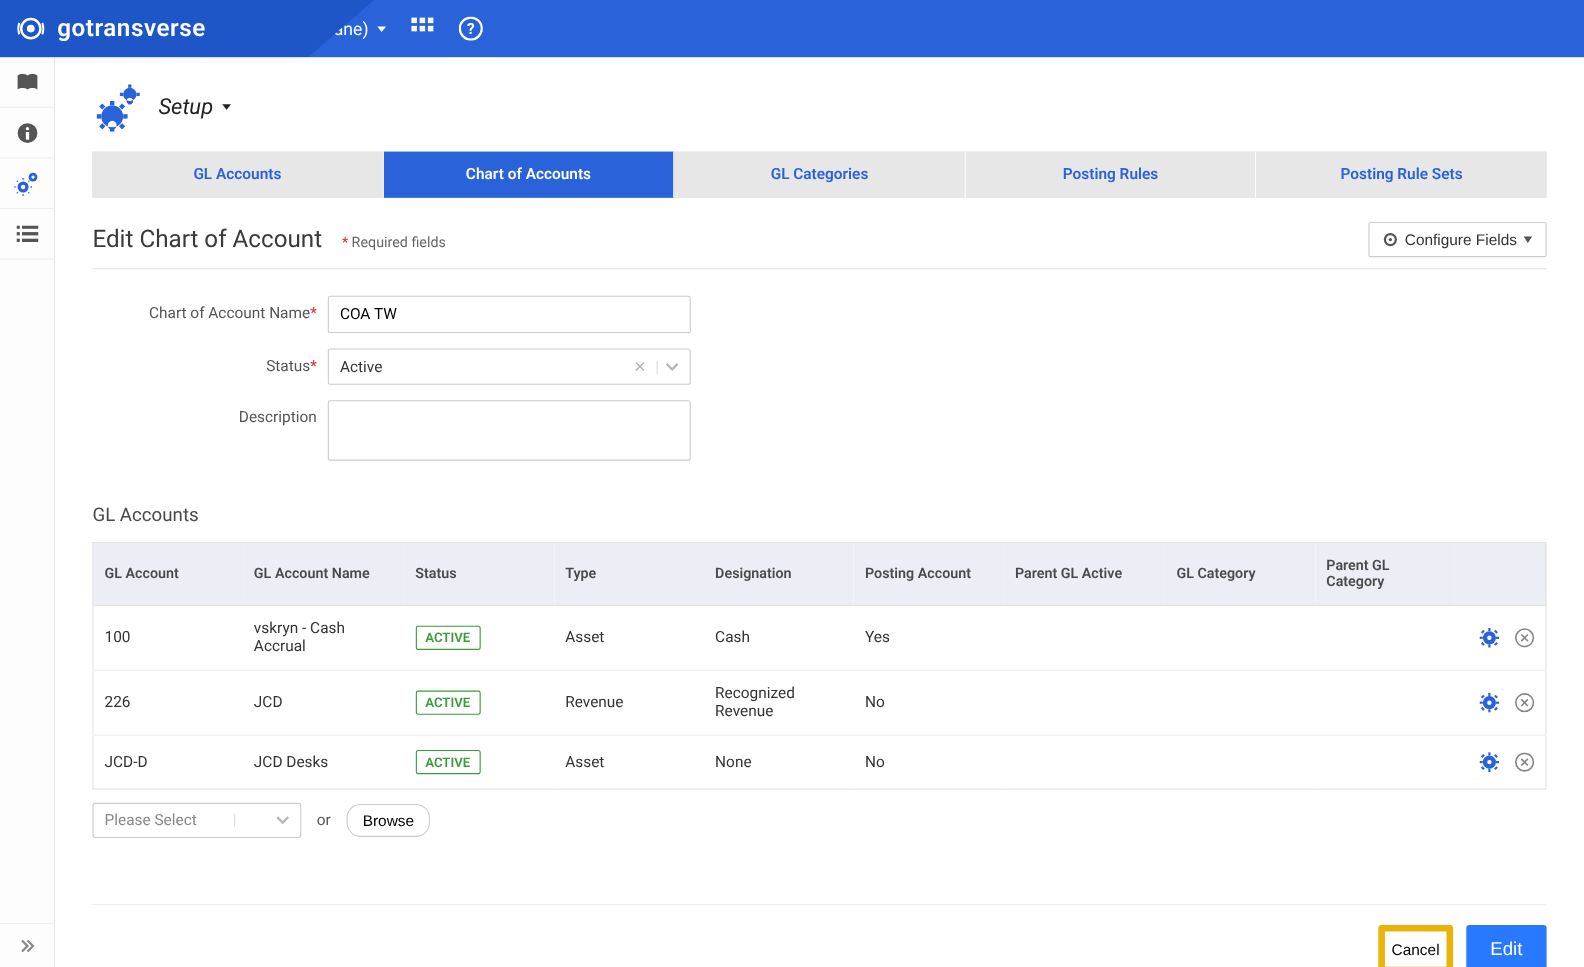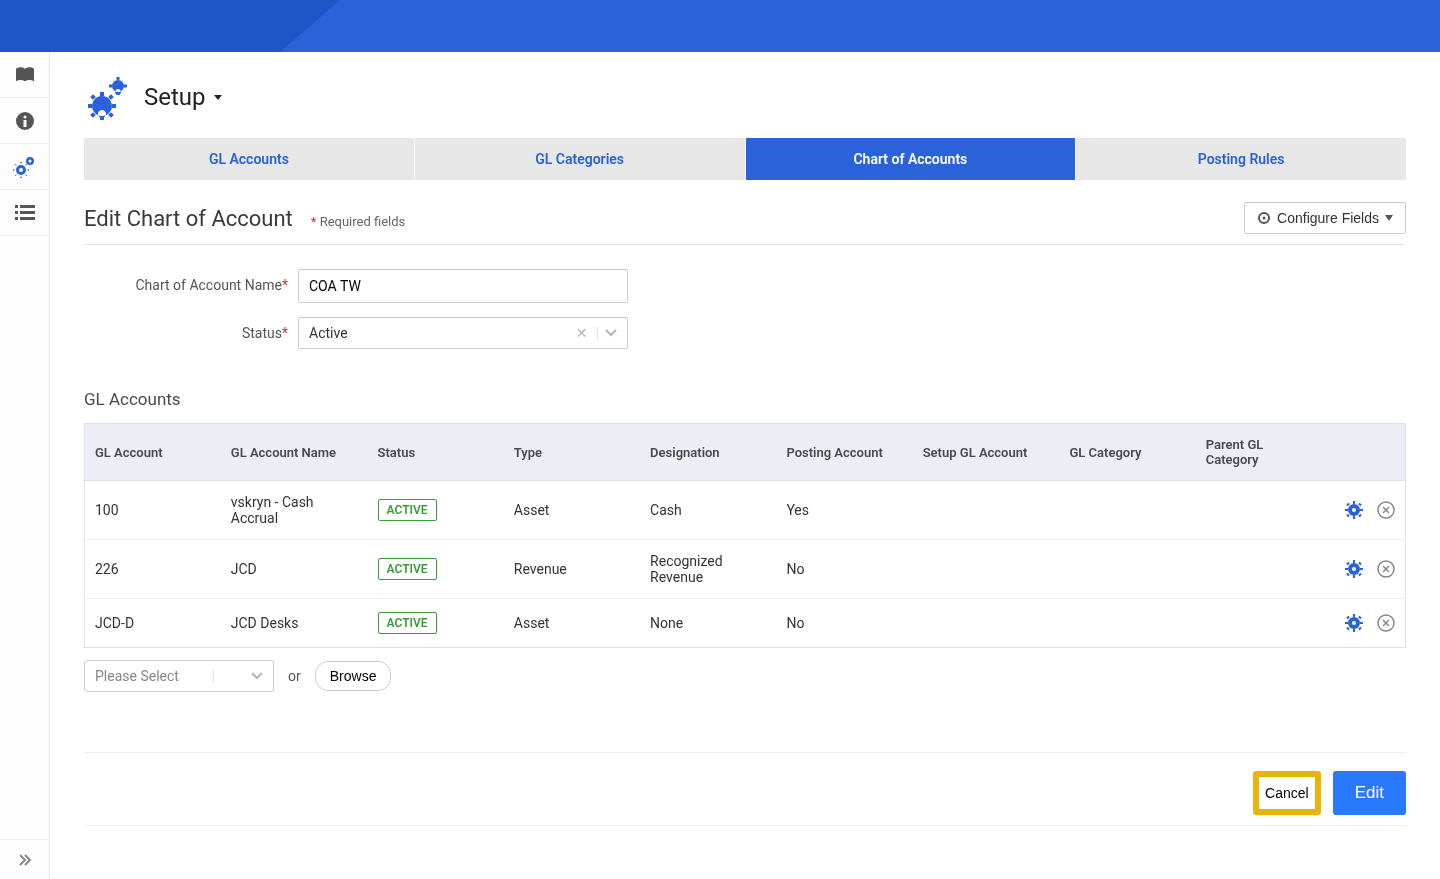--- a/index.html
+++ b/index.html
@@ -25,21 +25,21 @@
 .sidebar-item { width: 50px; height: 46px; display: flex; align-items: center; justify-content: center; cursor: pointer; border-bottom: 1px solid #eee; color: #555; }
 .sidebar-item.active { color: #2962d9; }
 .sidebar-spacer { flex: 1; }
 .sidebar-collapse { width: 50px; height: 40px; display: flex; align-items: center; justify-content: center; cursor: pointer; color: #888; border-top: 1px solid #eee; }
 
 .content { flex: 1; padding: 22px 34px; overflow: auto; }
 
 
 .page-title-row { display: flex; align-items: center; gap: 14px; margin-bottom: 18px; }
 .gears-icon { color: #2962d9; }
-.page-title { font-size: 24px; font-weight: 400; color: #222; display: flex; align-items: center; cursor: pointer; gap: 4px;}
+.page-title { font-size: 20px; font-weight: 400; color: #222; display: flex; align-items: center; cursor: pointer; gap: 4px; font-style: italic;}
 
 
 .tabs { display: flex; background: #e7e7e7; margin-bottom: 22px; }
 .tab { flex: 1; text-align: center; padding: 13px 8px; font-size: 14px; font-weight: 600; color: #2962d9; cursor: pointer; background: #e7e7e7; border-right: 1px solid #fff; }
 .tab:last-child { border-right: none; }
 .tab.active { background: #2962d9; color: #fff; }
 
 
 .section-header { display: flex; align-items: center; justify-content: space-between; border-bottom: 1px solid #e6e6e6; padding-bottom: 10px; margin-bottom: 24px; }
 .section-title-group { display: flex; align-items: baseline; gap: 18px; }
@@ -87,20 +87,33 @@
 .btn-primary { border: none; background: #2979ff; color: #ffffff; padding: 8px 22px; font-size: 17px; cursor: pointer; border-radius: 3px; font-weight: 500; }
 
 svg { display: block; }
 .caret-down::after { content: ''; display: inline-block; width: 0; height: 0; border-left: 4px solid transparent; border-right: 4px solid transparent; border-top: 5px solid currentColor; margin-left: 4px; vertical-align: middle; }
 </style>
 </head>
 <body>
 
 <div class="header">
   <div class="header-left-bg"></div>
+  <div class="header-left">
+    <div class="logo-wrap">
+      <span>
+        <svg class="logo-icon" viewBox="0 0 32 32">
+            <circle cx="16" cy="16" r="10" fill="none" stroke="#fff" stroke-width="2.5"></circle>
+            <circle cx="16" cy="16" r="4" fill="#fff"></circle>
+            <path d="M4 10 Q2 16 4 22" fill="none" stroke="#fff" stroke-width="2"></path>
+            <path d="M28 10 Q30 16 28 22" fill="none" stroke="#fff" stroke-width="2"></path>
+          </svg>
+      </span>
+      <span class="logo-text">gotransverse</span>
+    </div>
+  </div>
   <div class="header-right">
     <span class="user-name caret-down">Daisy Deane (Deane)</span>
     <span class="apps-icon">
       <svg width="22" height="22" viewBox="0 0 22 22">
           <rect x="1" y="1" width="5" height="5" fill="#fff"></rect>
           <rect x="8.5" y="1" width="5" height="5" fill="#fff"></rect>
           <rect x="16" y="1" width="5" height="5" fill="#fff"></rect>
           <rect x="1" y="8.5" width="5" height="5" fill="#fff"></rect>
           <rect x="8.5" y="8.5" width="5" height="5" fill="#fff"></rect>
           <rect x="16" y="8.5" width="5" height="5" fill="#fff"></rect>
@@ -187,23 +200,24 @@
                 <rect x="6" y="-1.5" width="3" height="3"></rect>
               </g>
             </g>
           </svg>
       </span>
       <span class="page-title caret-down">Setup</span>
     </div>
 
     <div class="tabs">
       <div class="tab">GL Accounts</div>
+      <div class="tab active">Chart of Accounts</div>
       <div class="tab">GL Categories</div>
-      <div class="tab active">Chart of Accounts</div>
       <div class="tab">Posting Rules</div>
+      <div class="tab">Posting Rule Sets</div>
     </div>
 
     <div class="section-header">
       <div class="section-title-group">
         <span class="section-title">Edit Chart of Account</span>
         <span class="required-note"><span class="ast">* </span><span>Required fields</span></span>
       </div>
       <button class="configure-btn">
         <span>
             <svg width="14" height="14" viewBox="0 0 14 14">
@@ -231,34 +245,38 @@
           <span class="value">Active</span>
           <span class="clear">✕</span>
           <span class="sep">|</span>
           <span class="chev">
               <svg width="12" height="8">
                 <path d="M1 1 L6 6 L11 1" fill="none" stroke="#b5b5b5" stroke-width="2"></path>
               </svg>
             </span>
         </div>
       </div>
+      <div class="form-row">
+        <label class="form-label">Description</label>
+        <textarea class="form-textarea" style=""></textarea>
+      </div>
     </div>
 
     <div class="subsection-title">GL Accounts</div>
 
     <table class="table">
       <thead>
         <tr>
           <th style="width:130px">GL Account</th>
           <th style="width:140px">GL Account Name</th>
           <th style="width:130px">Status</th>
           <th style="width:130px">Type</th>
           <th style="width:130px">Designation</th>
           <th style="width:130px">Posting Account</th>
-          <th style="width:140px">Setup GL Account</th>
+          <th style="width:140px">Parent GL Active</th>
           <th style="width:130px">GL Category</th>
           <th style="width:120px">Parent GL Category</th>
           <th style="width:80px"></th>
         </tr>
       </thead>
       <tbody id="table-body">
           <tr>
             <td>100</td>
             <td>vskryn - Cash Accrual</td>
             <td><span class="status-badge">ACTIVE</span></td>

